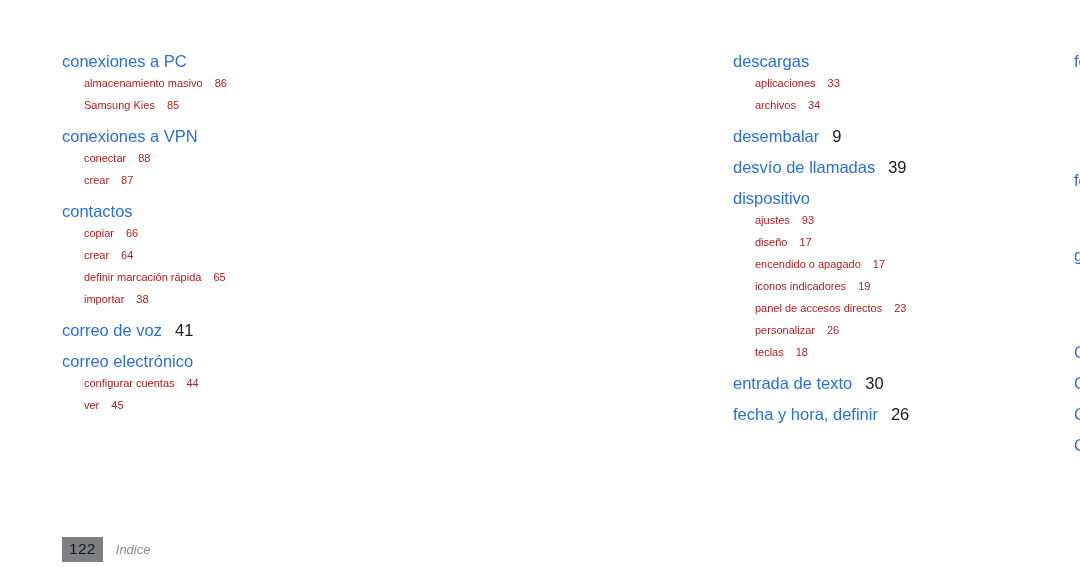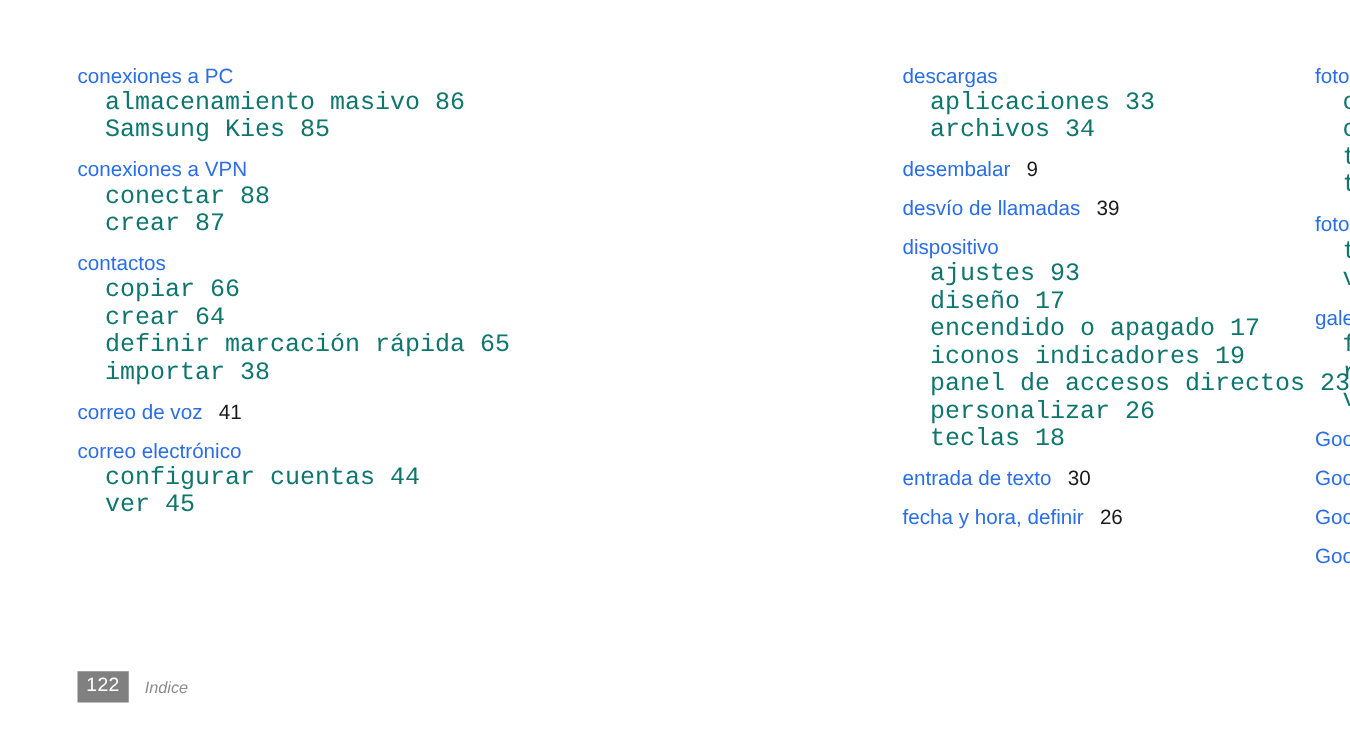--- a/index.html
+++ b/index.html
@@ -22,20 +22,21 @@
   }
 
   
   .columns {
     position: absolute;
     top: 50px;
     left: 0;
     width: 1080px;
     display: flex;
     align-items: flex-start;
+    gap: 11px;
   }
   .column {
     flex: 0 0 auto;
   }
   .col-1 { width: 330px; padding-left: 62px; }
   .col-2 { width: 330px; padding-left: 0px; }
   .col-3 { width: 358px; padding-left: 0px; }
 
   
   .col-2 .group, .col-2 .entry { margin-left: 330px; }
@@ -51,43 +52,42 @@
     font-size: 16.5px;
     line-height: 22px;
     white-space: nowrap;
     font-weight: normal;
   }
   .heading .pg {
     color: #1a1a1a;
     margin-left: 13px;
   }
   .subentry {
-    color: #0f766e;
-    font-size: 20px;
+    color: #b91c1c;
+    font-size: 11px;
     line-height: 22px;
     padding-left: 22px;
     white-space: nowrap;
-    font-family: Liberation Mono, monospace;
   }
   .subentry .pg {
     margin-left: 12px;
   }
   .pg { display: inline; }
 
   
   .footer {
     position: absolute;
     left: 62px;
     top: 537px;
     display: flex;
     align-items: center;
   }
   .page-number-box {
     background: #808080;
-    color: #ffffff;
+    color: #0f172a;
     font-size: 15.5px;
     line-height: 20px;
     padding: 2px 7px 3px 7px;
     letter-spacing: 0.3px;
     text-align: right;
   }
   .footer-label {
     color: #8c8c8c;
     font-style: italic;
     font-size: 13px;

